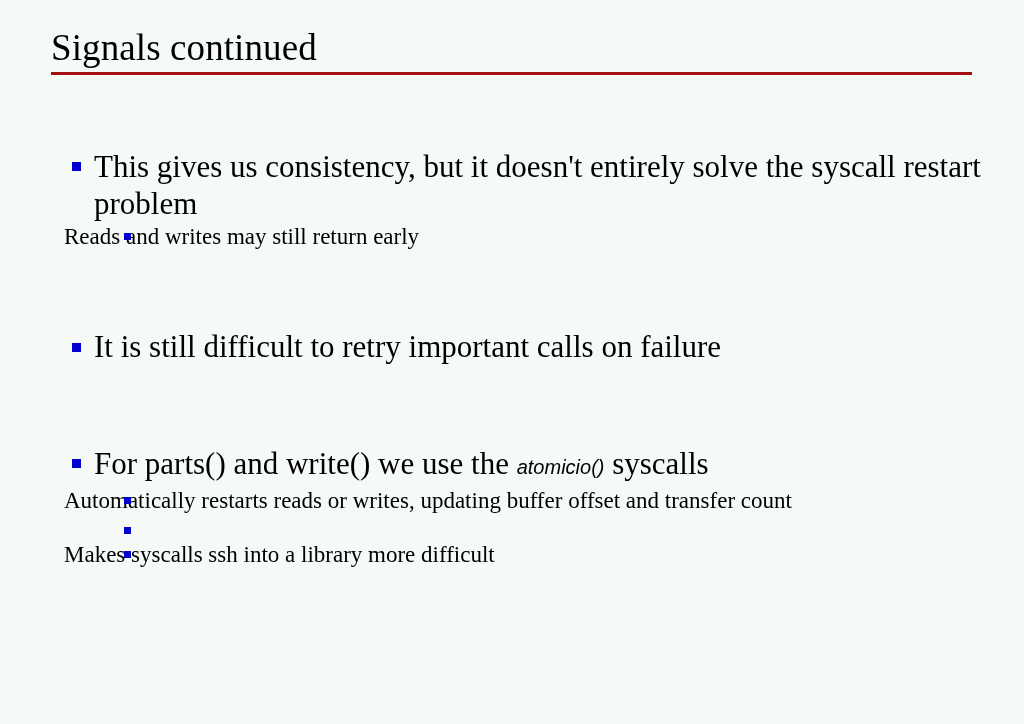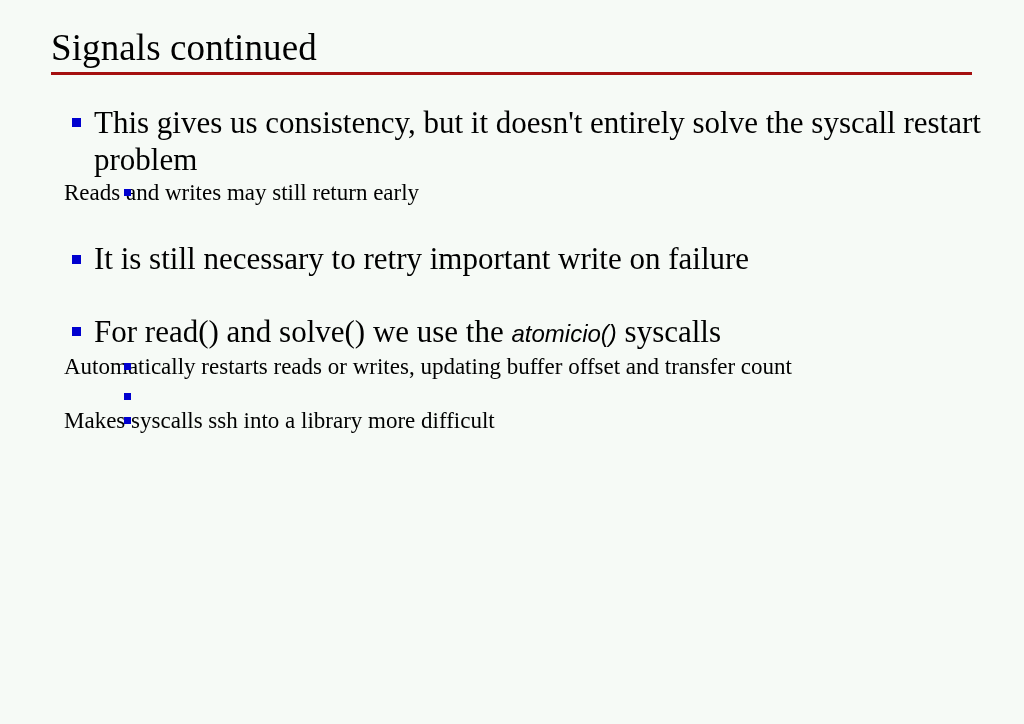--- a/index.html
+++ b/index.html
@@ -61,20 +61,21 @@
 
   
   .l1 {
     position: relative;
     padding-left: 94px;
     padding-right: 40px;
     font-size: 31px;
     line-height: 37px;
     font-family: "Liberation Serif", "DejaVu Serif", serif;
     color: #000000;
+    margin-top: 44px;
   }
   .l1.loose {
     line-height: 44px;
   }
   .l1 > .bullet {
     position: absolute;
     left: 72px;
     top: 14px;
     width: 9px;
     height: 9px;
@@ -104,21 +105,21 @@
   }
 
   .l1-text, .l2-text {
     display: block;
   }
 
   
   .emph {
     font-family: "Liberation Sans", "DejaVu Sans", sans-serif;
     font-style: italic;
-    font-size: 24px;
+    font-size: 20px;
   }
   .gap-md { height: 24px; }
   .gap-lg { height: 29px; }
   .gap-xl { height: 32px; }
 </style>
 </head>
 <body>
 
 <div class="slide">
 
@@ -138,30 +139,30 @@
         <span class="bullet"></span>
         <span class="l2-text">Reads and writes may still return early</span>
       </div>
     </div>
 
     <div class="gap-lg"></div>
 
     <div class="group">
       <div class="l1 loose">
         <span class="bullet"></span>
-        <span class="l1-text">It is still necessary to retry important write on failure</span>
+        <span class="l1-text">It is still difficult to retry important calls on failure</span>
       </div>
     </div>
 
     <div class="gap-xl"></div>
 
     <div class="group">
       <div class="l1">
         <span class="bullet"></span>
-        <span class="l1-text"><span>For read() and solve() we use the </span><span class="emph">atomicio()</span><span> syscalls</span></span>
+        <span class="l1-text"><span>For parts() and write() we use the </span><span class="emph">atomicio()</span><span> syscalls</span></span>
       </div>
       <div class="l2">
         <span class="bullet"></span>
         <span class="l2-text">Automatically restarts reads or writes, updating buffer offset and transfer count</span>
       </div>
       <div class="l2">
         <span class="bullet"></span>
       </div>
     </div>
 

